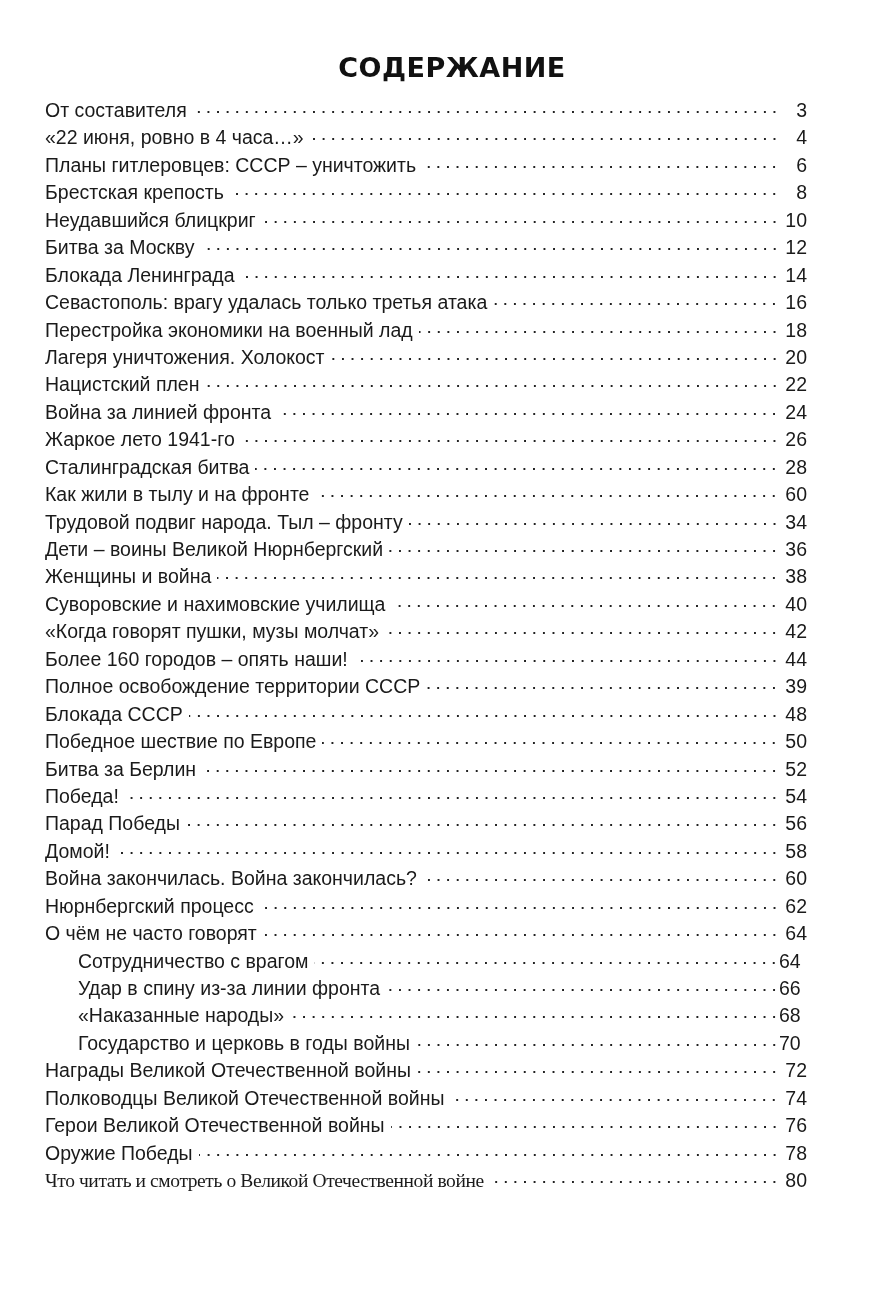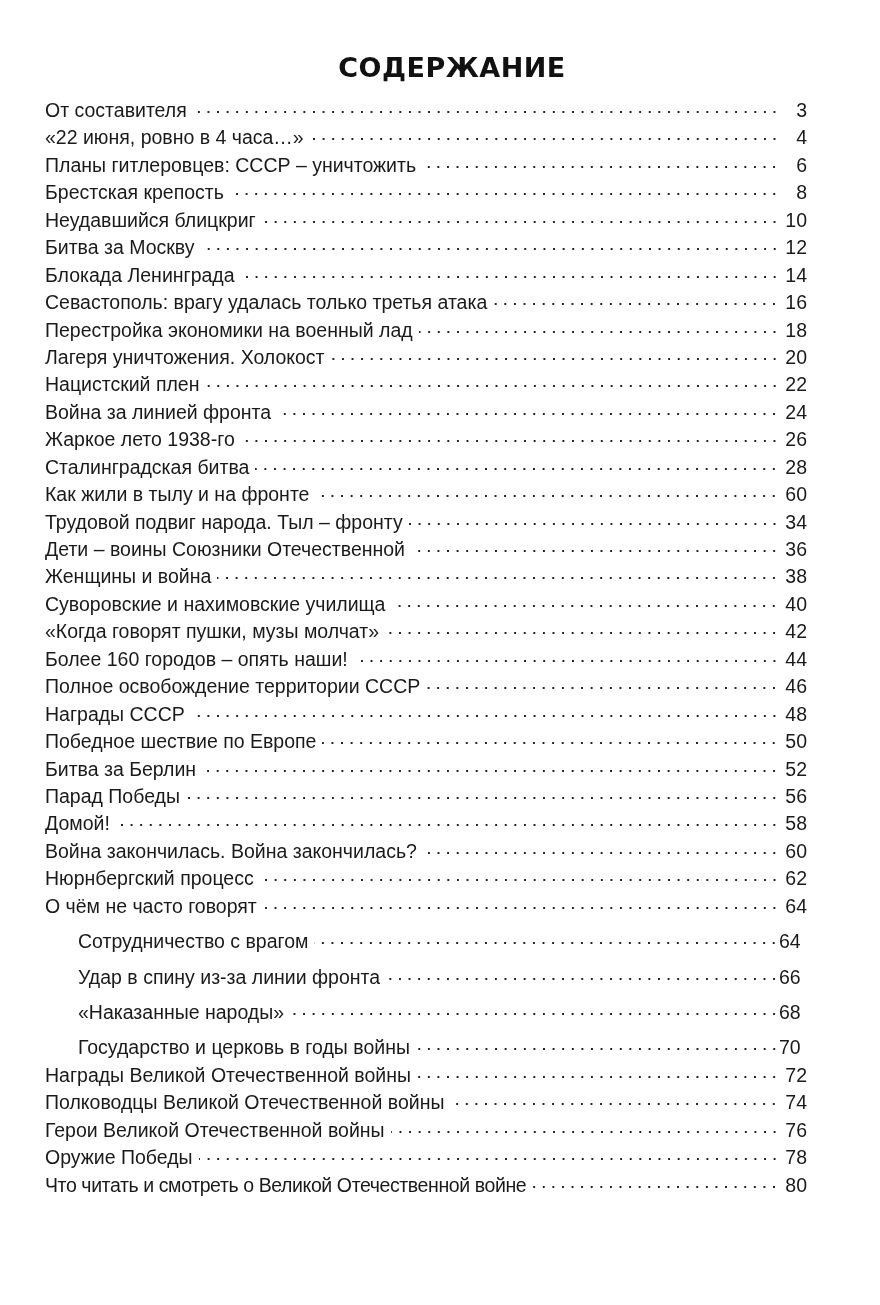--- a/index.html
+++ b/index.html
@@ -36,21 +36,20 @@
     .toc-entry {
       display: flex;
       align-items: baseline;
       height: 27.45px;
       line-height: 27.45px;
       font-size: 19.5px;
       white-space: nowrap;
     }
     .toc-entry.sub {
       padding-left: 33px;
-      margin-top: 8px;
     }
     .toc-title {
       flex: 0 0 auto;
       padding-right: 4px;
     }
     .toc-leader {
       flex: 1 1 auto;
       overflow: hidden;
       position: relative;
       height: 1em;
@@ -75,21 +74,21 @@
     .toc-page {
       flex: 0 0 auto;
       min-width: 22px;
       text-align: right;
     }
     .toc-entry.sub .toc-page {
       min-width: 28px;
       text-align: left;
     }
     .toc-entry.last .toc-title {
-      font-family: Liberation Sans, sans-serif;
+      font-family: Liberation Serif, serif;
       letter-spacing: -0.4px;
       text-align: center;
     }
   </style>
 </head>
 <body>
 
 <h1 class="page-title">СОДЕРЖАНИЕ</h1>
 
 <div class="toc" id="toc">
@@ -147,41 +146,41 @@
       <span class="toc-title">Нацистский плен</span>
       <span class="toc-leader"></span>
       <span class="toc-page">22</span>
     </div>
     <div class="toc-entry">
       <span class="toc-title">Война за линией фронта</span>
       <span class="toc-leader"></span>
       <span class="toc-page">24</span>
     </div>
     <div class="toc-entry">
-      <span class="toc-title">Жаркое лето 1938-го</span>
+      <span class="toc-title">Жаркое лето 1941-го</span>
       <span class="toc-leader"></span>
       <span class="toc-page">26</span>
     </div>
     <div class="toc-entry">
       <span class="toc-title">Сталинградская битва</span>
       <span class="toc-leader"></span>
       <span class="toc-page">28</span>
     </div>
     <div class="toc-entry">
       <span class="toc-title">Как жили в тылу и на фронте</span>
       <span class="toc-leader"></span>
       <span class="toc-page">60</span>
     </div>
     <div class="toc-entry">
       <span class="toc-title">Трудовой подвиг народа. Тыл – фронту</span>
       <span class="toc-leader"></span>
       <span class="toc-page">34</span>
     </div>
     <div class="toc-entry">
-      <span class="toc-title">Дети – воины Союзники Отечественной</span>
+      <span class="toc-title">Дети – воины Великой Нюрнбергский</span>
       <span class="toc-leader"></span>
       <span class="toc-page">36</span>
     </div>
     <div class="toc-entry">
       <span class="toc-title">Женщины и война</span>
       <span class="toc-leader"></span>
       <span class="toc-page">38</span>
     </div>
     <div class="toc-entry">
       <span class="toc-title">Суворовские и нахимовские училища</span>
@@ -194,36 +193,41 @@
       <span class="toc-page">42</span>
     </div>
     <div class="toc-entry">
       <span class="toc-title">Более 160 городов – опять наши!</span>
       <span class="toc-leader"></span>
       <span class="toc-page">44</span>
     </div>
     <div class="toc-entry">
       <span class="toc-title">Полное освобождение территории СССР</span>
       <span class="toc-leader"></span>
-      <span class="toc-page">46</span>
-    </div>
-    <div class="toc-entry">
-      <span class="toc-title">Награды СССР</span>
+      <span class="toc-page">39</span>
+    </div>
+    <div class="toc-entry">
+      <span class="toc-title">Блокада СССР</span>
       <span class="toc-leader"></span>
       <span class="toc-page">48</span>
     </div>
     <div class="toc-entry">
       <span class="toc-title">Победное шествие по Европе</span>
       <span class="toc-leader"></span>
       <span class="toc-page">50</span>
     </div>
     <div class="toc-entry">
       <span class="toc-title">Битва за Берлин</span>
       <span class="toc-leader"></span>
       <span class="toc-page">52</span>
+    </div>
+    <div class="toc-entry">
+      <span class="toc-title">Победа!</span>
+      <span class="toc-leader"></span>
+      <span class="toc-page">54</span>
     </div>
     <div class="toc-entry">
       <span class="toc-title">Парад Победы</span>
       <span class="toc-leader"></span>
       <span class="toc-page">56</span>
     </div>
     <div class="toc-entry">
       <span class="toc-title">Домой!</span>
       <span class="toc-leader"></span>
       <span class="toc-page">58</span>

